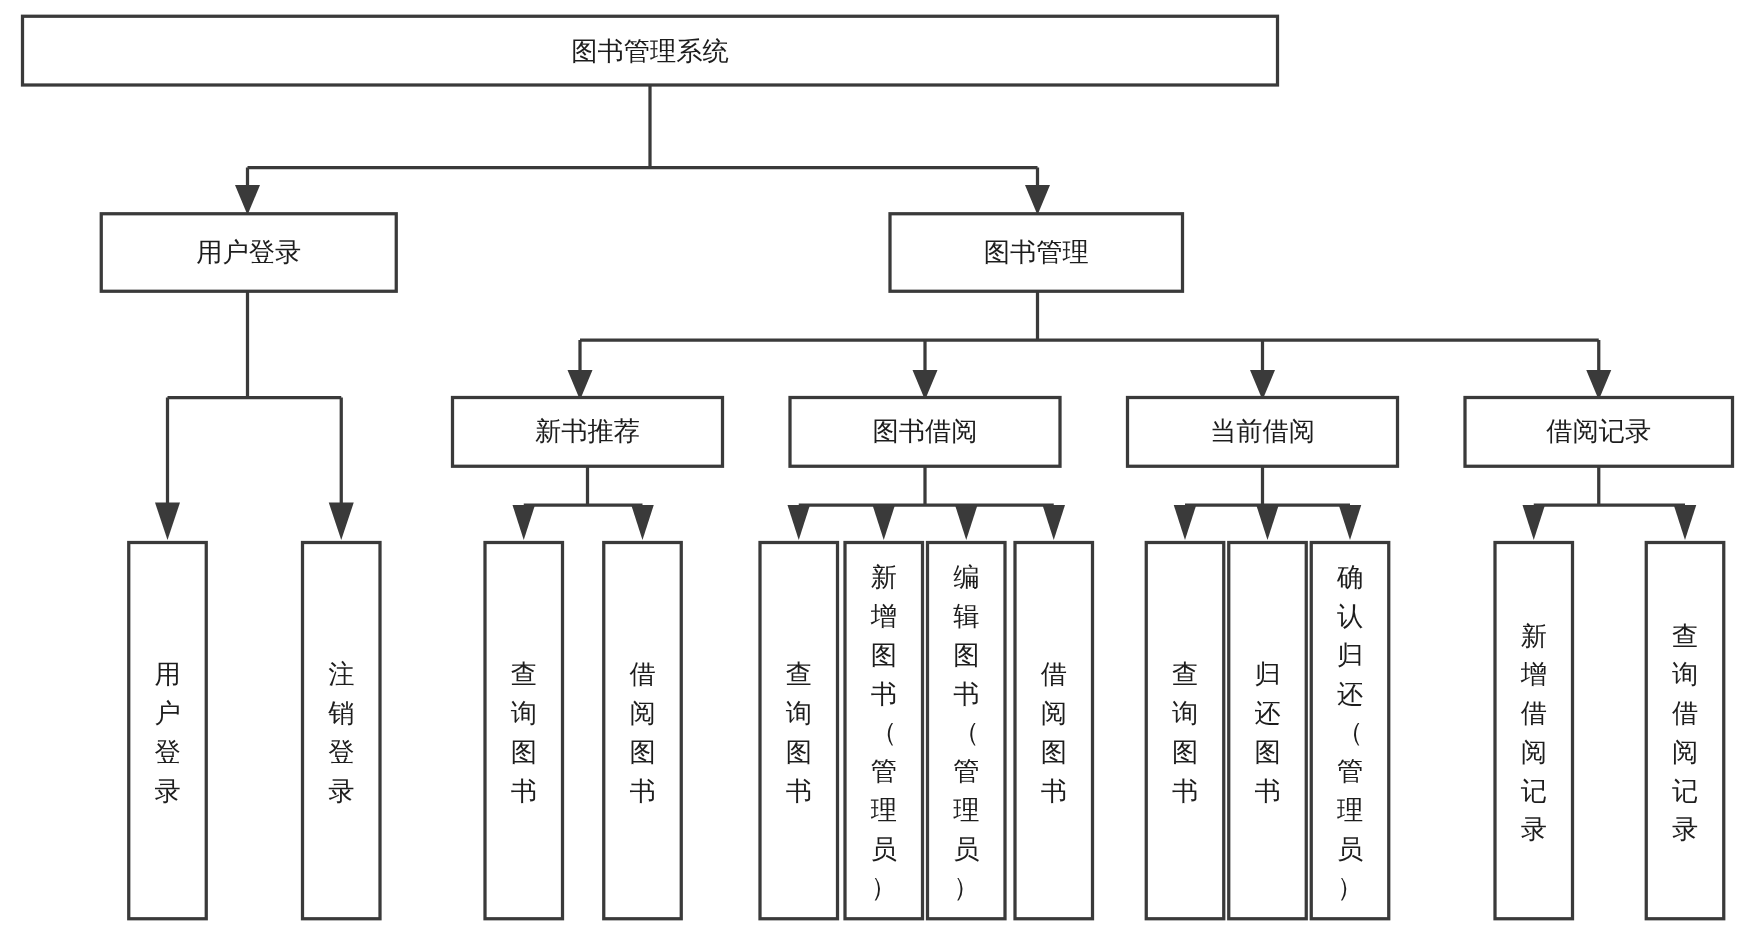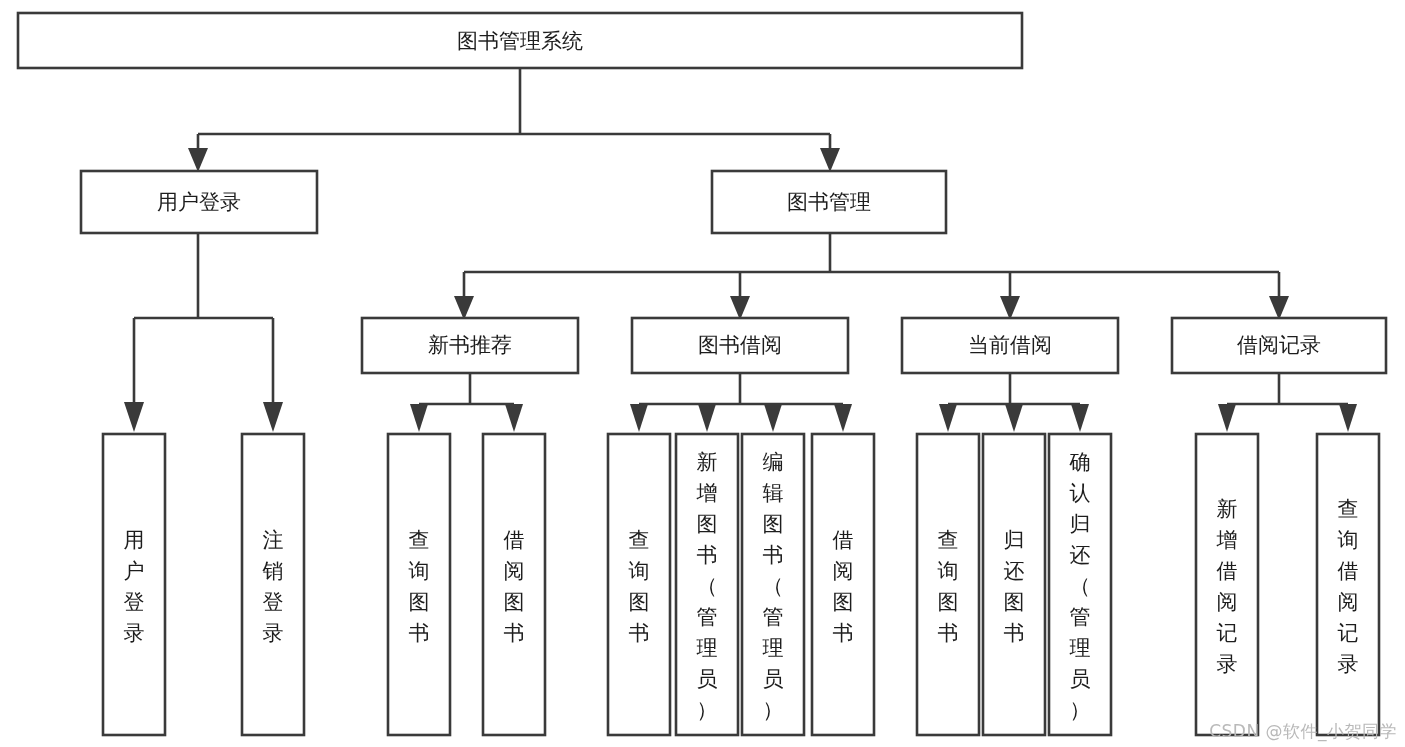--- a/index.html
+++ b/index.html
@@ -244,14 +244,13 @@
       <text class="node-label-vert" x="1227" y="0" font-size="22px"><tspan x="1227" y="515.68">新</tspan><tspan x="1227" y="546.68">增</tspan><tspan x="1227" y="577.68">借</tspan><tspan x="1227" y="608.68">阅</tspan><tspan x="1227" y="639.68">记</tspan><tspan x="1227" y="670.68">录</tspan></text>
     </g>
 
     <g>
       <rect class="node-rect" x="1317" y="434" width="62" height="301"></rect>
       <text class="node-label-vert" x="1348" y="0" font-size="22px"><tspan x="1348" y="515.68">查</tspan><tspan x="1348" y="546.68">询</tspan><tspan x="1348" y="577.68">借</tspan><tspan x="1348" y="608.68">阅</tspan><tspan x="1348" y="639.68">记</tspan><tspan x="1348" y="670.68">录</tspan></text>
     </g>
 
   </svg>
 
-  <div class="watermark">CSDN @软件_小贺同学</div>
 </div>
 
 </body></html>

